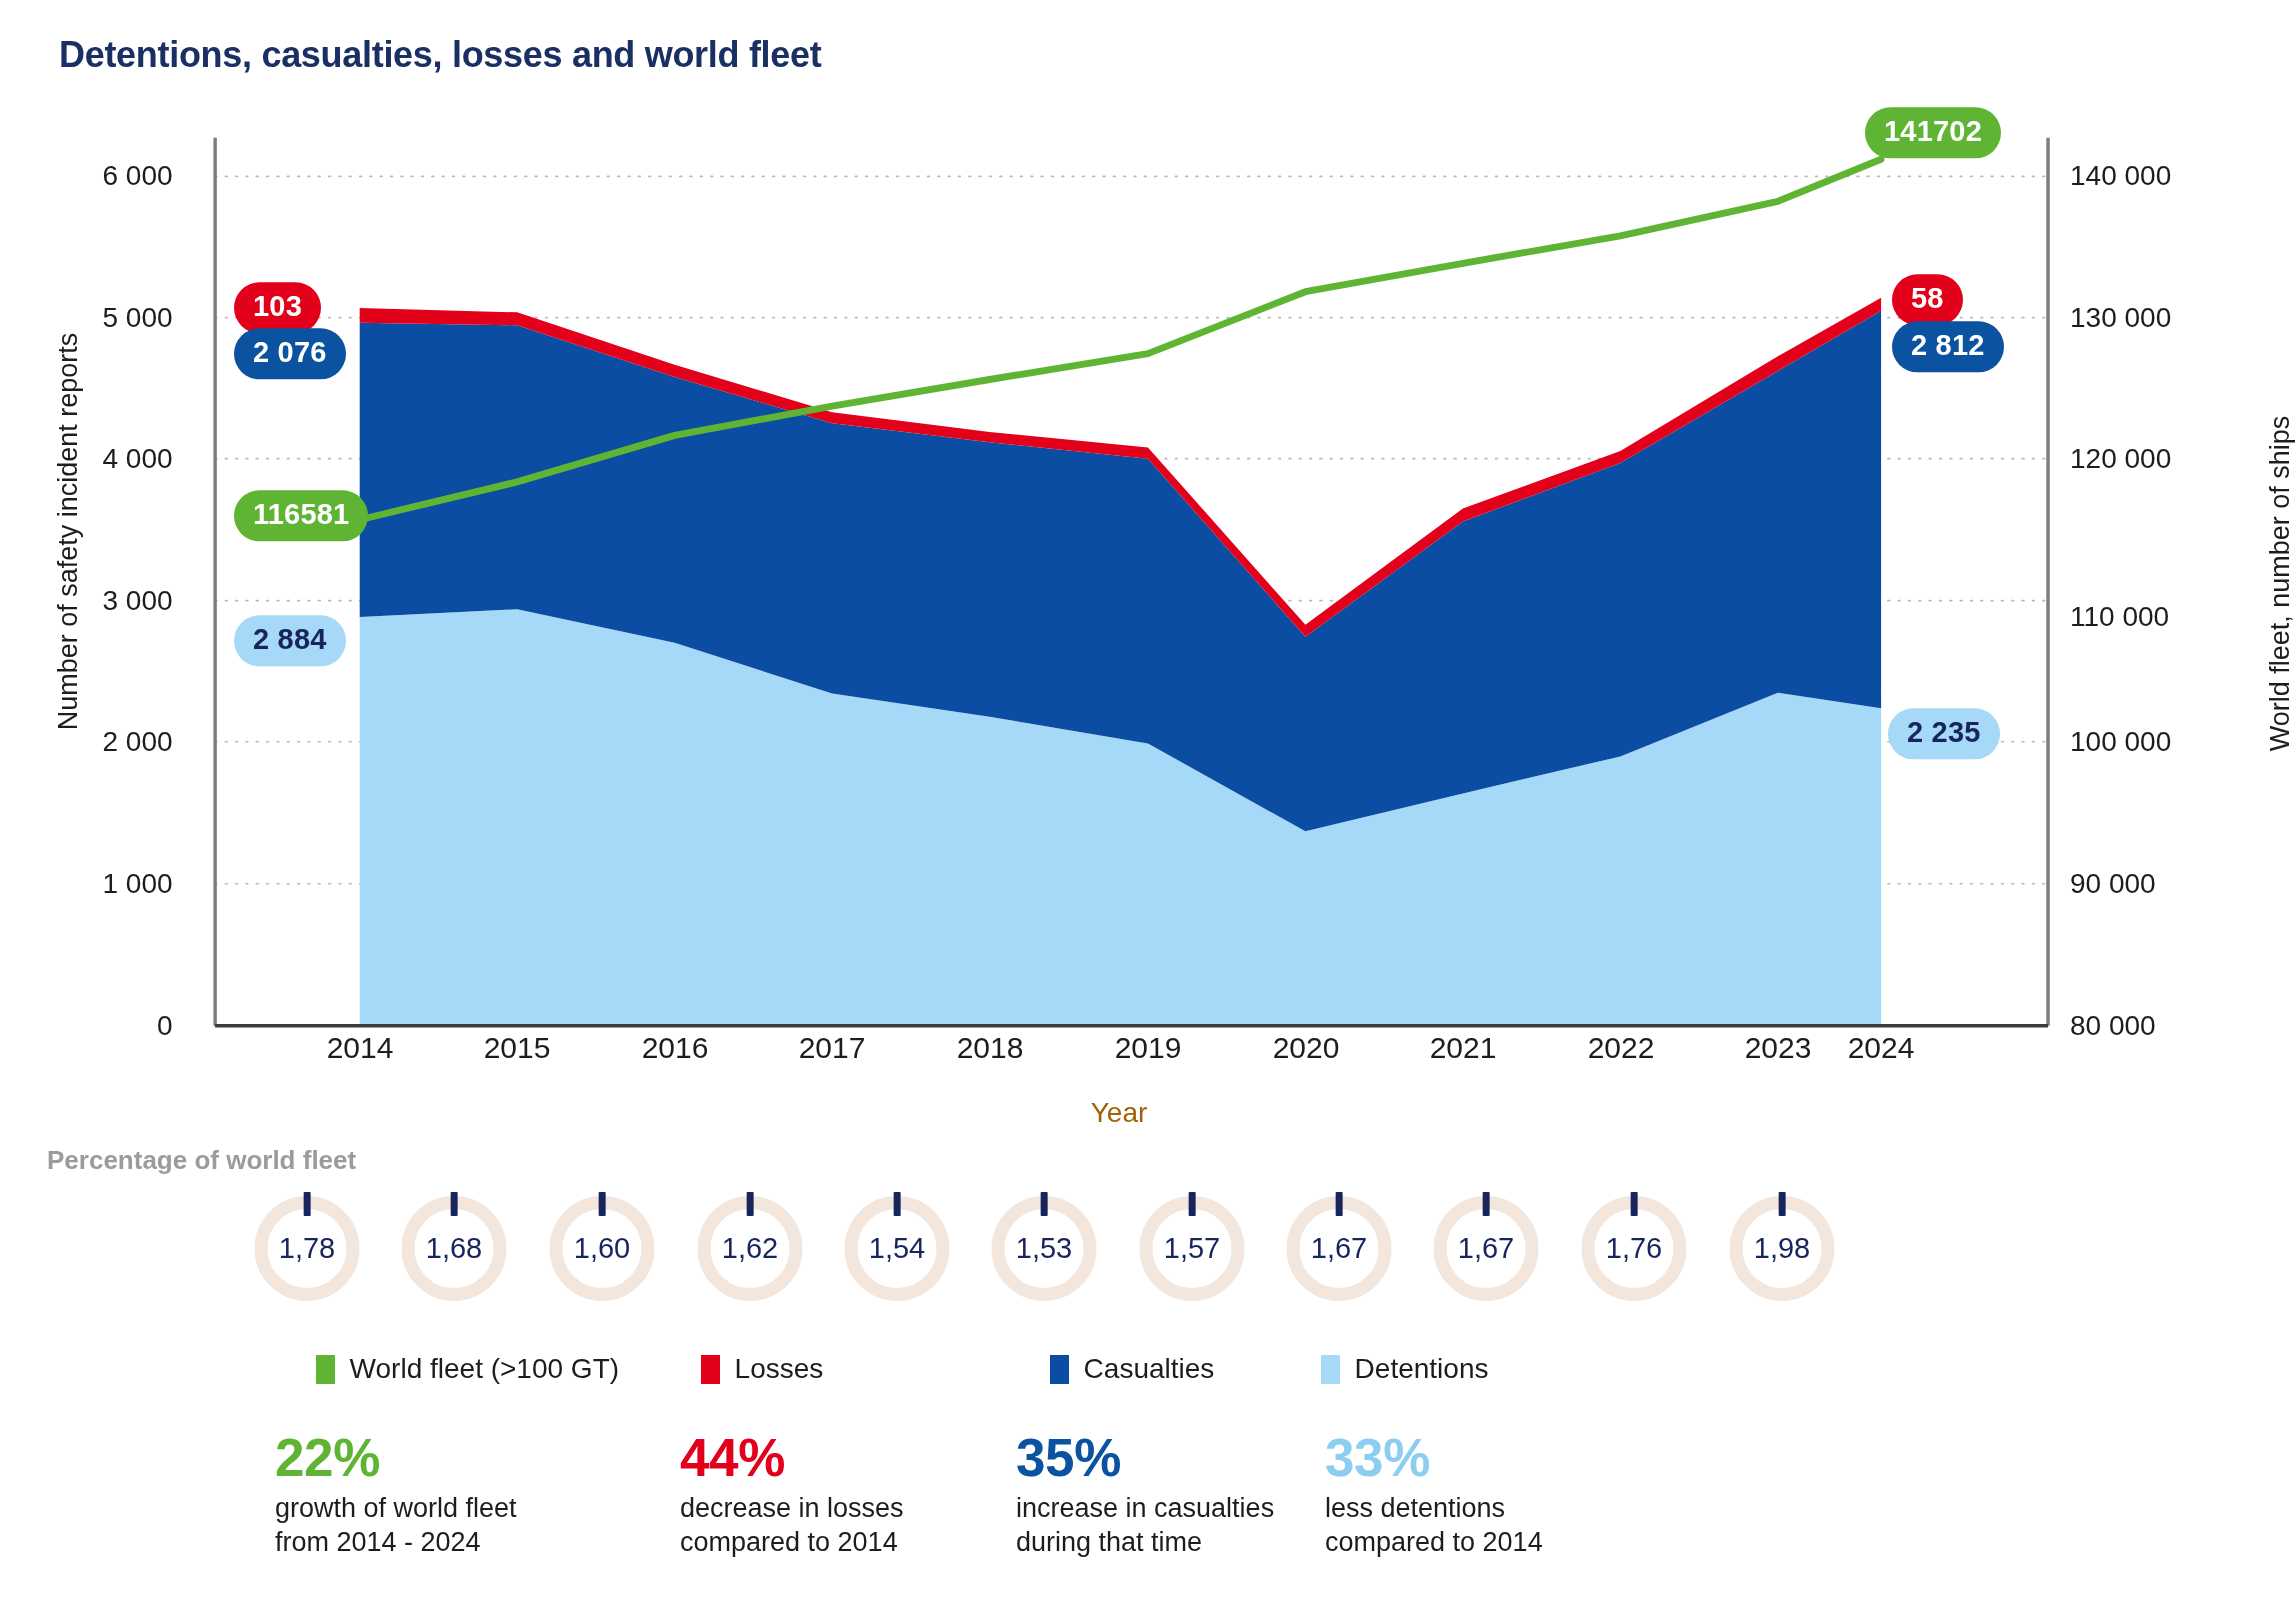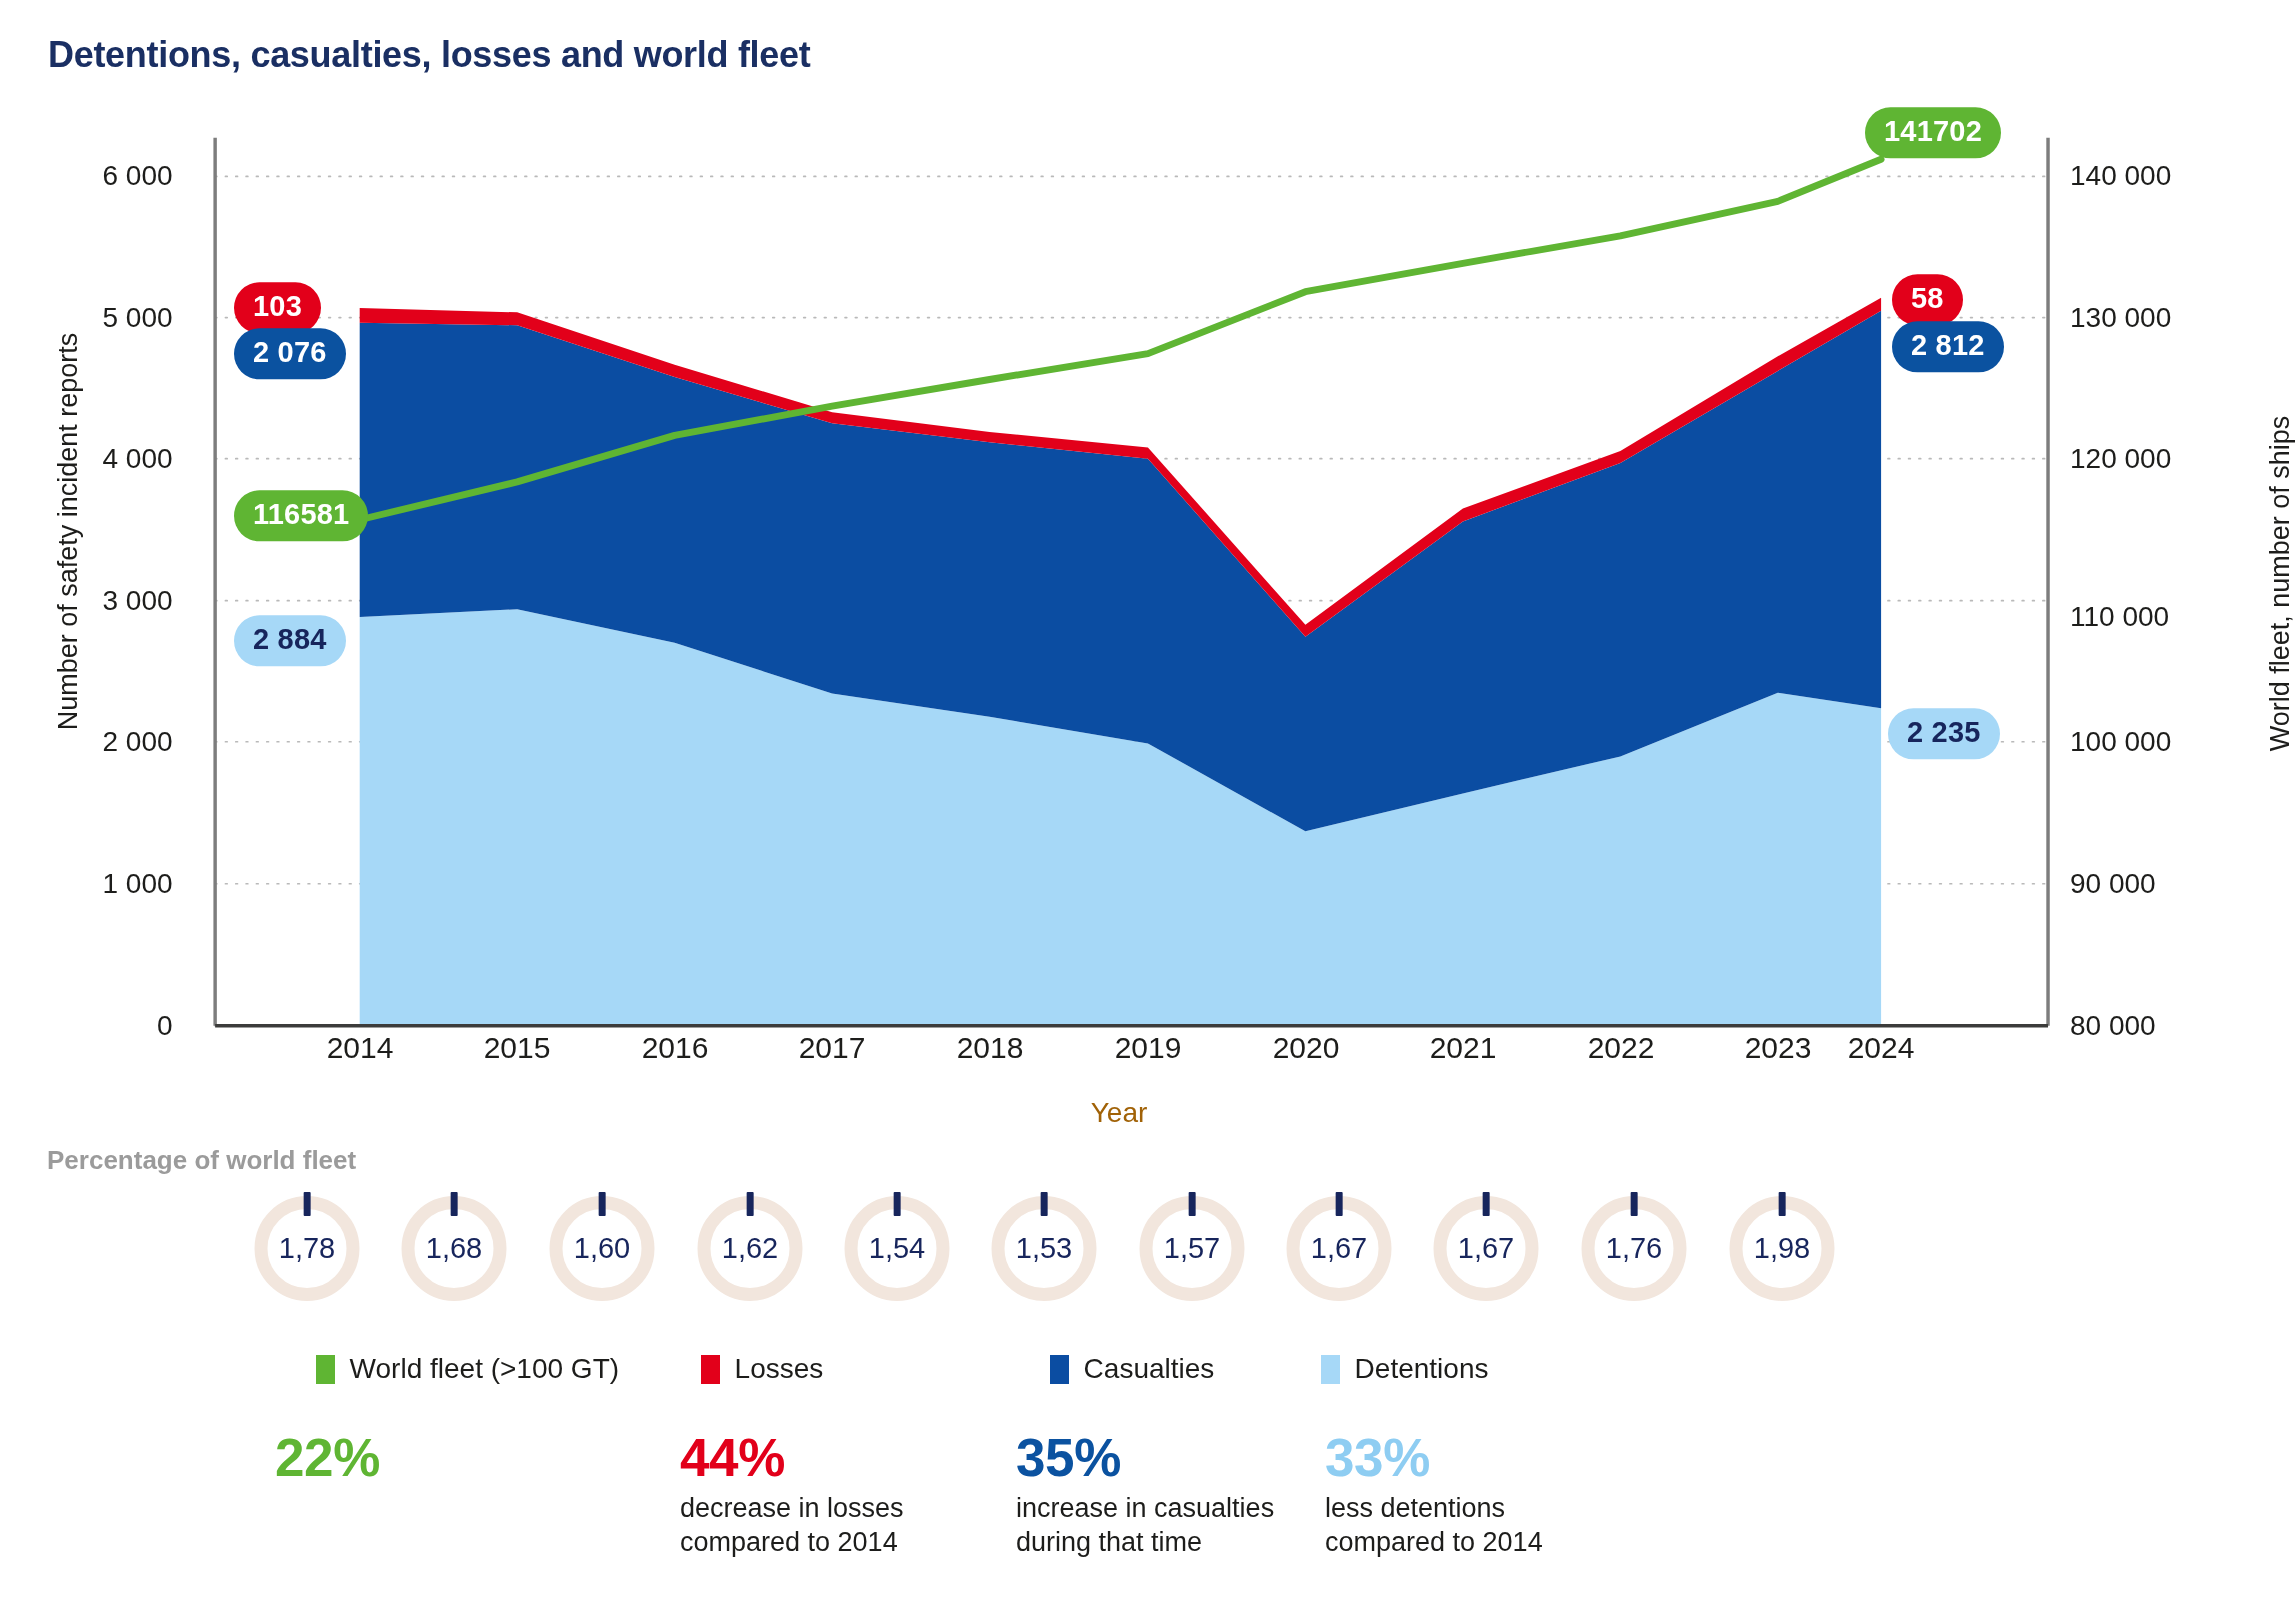--- a/index.html
+++ b/index.html
@@ -8,21 +8,21 @@
     width: 2295px; height: 1604px;
     background: #ffffff;
     font-family: "Liberation Sans", sans-serif;
     color: #1d1d1b;
     position: relative;
     overflow: hidden;
   }
 
   
   #chart-title {
-    position:absolute; left:48px; top:34px;
+    position:absolute; left:59px; top:34px;
     font-size:36px; font-weight:700; letter-spacing:-0.3px;
     color:#1a2f63;
     white-space:nowrap;
   }
 
   
   #plot-wrap { position:absolute; left:0; top:0; width:2295px; height:1604px; }
 
   #axis-title-left {
     position:absolute; left:-207px; top:516px; width:551px;
@@ -267,20 +267,22 @@
   </div>
   <div class="legend-item" style="left:1285px;">
     <span class="legend-swatch" style="background:#a6d8f7;"></span>
     <span class="legend-label">Detentions</span>
   </div>
 </div>
 
 <div id="stats">
   <div class="stat" style="left:275px; top:0;">
     <div class="big" style="color:#5fb533;">22%</div>
+    <div class="desc">growth of world fleet
+from 2014 - 2024</div>
   </div>
   <div class="stat" style="left:680px; top:0;">
     <div class="big" style="color:#e2001a;">44%</div>
     <div class="desc">decrease in losses
 compared to 2014</div>
   </div>
   <div class="stat" style="left:1016px; top:0;">
     <div class="big" style="color:#0b52a0;">35%</div>
     <div class="desc">increase in casualties
 during that time</div>

